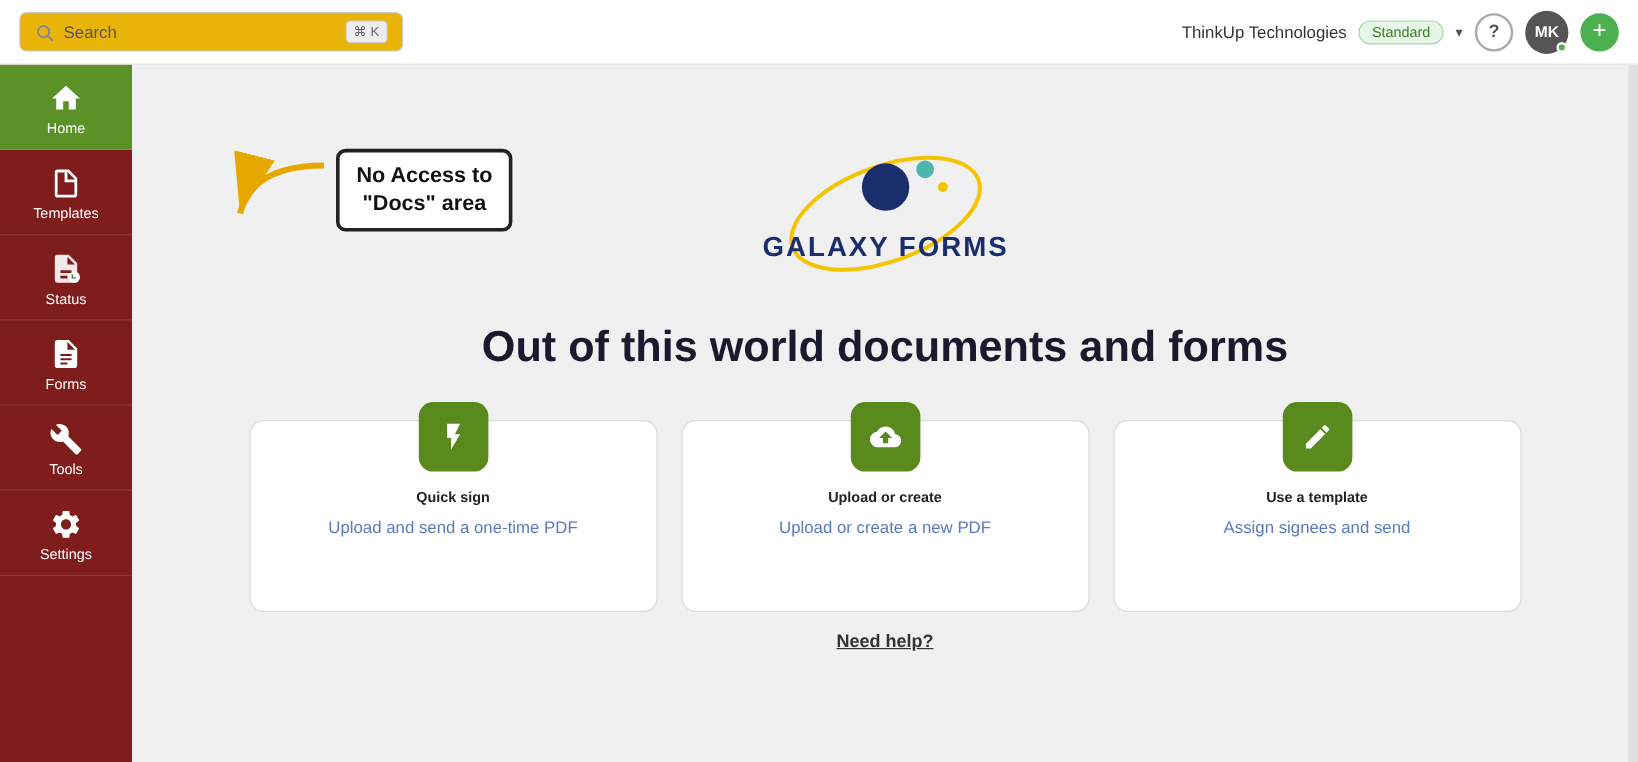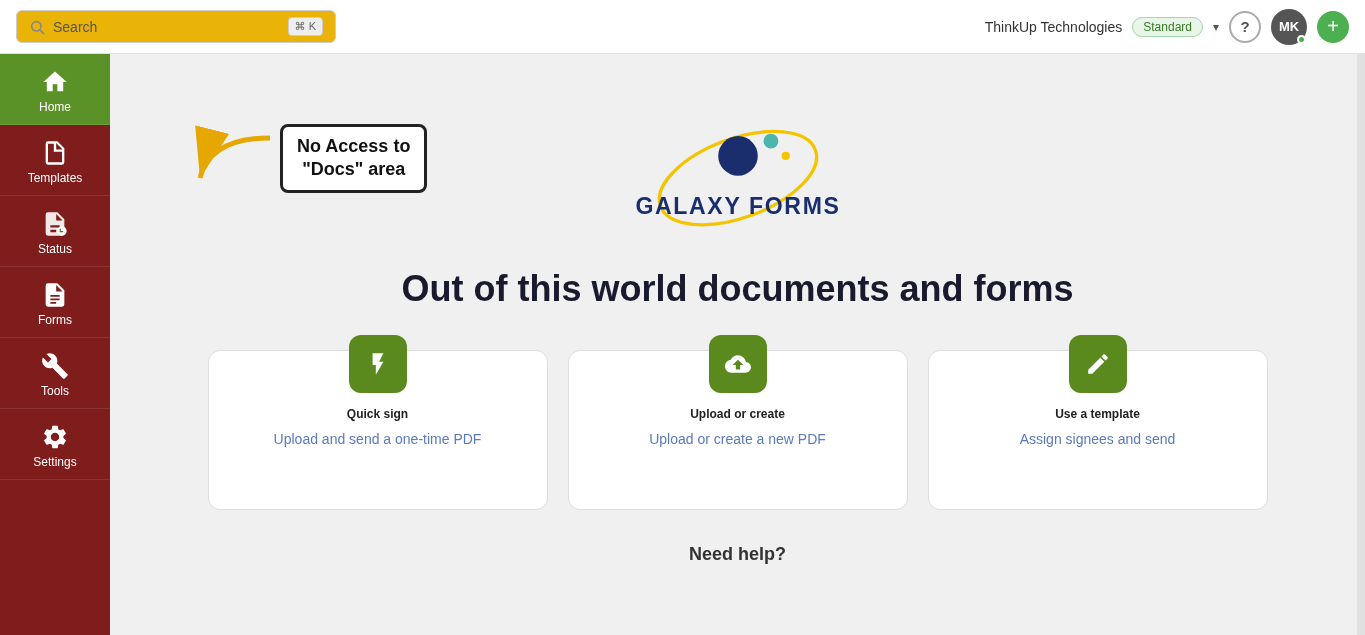--- a/index.html
+++ b/index.html
@@ -223,24 +223,25 @@
       margin-bottom: 10px;
     }
     .card-subtitle {
       font-size: 14px;
       color: #5a7abf;
       text-align: center;
     }
 
     
     .need-help {
-      margin-top: 34px;
-      font-size: 18px;
+      margin-top: 16px;
+      font-size: 15px;
       font-weight: 600;
       color: #333;
+      text-decoration: underline;
     }
 
     
     .scroll-indicator {
       position: absolute;
       right: 0;
       top: 0;
       width: 8px;
       height: 100%;
       background: #e0e0e0;

